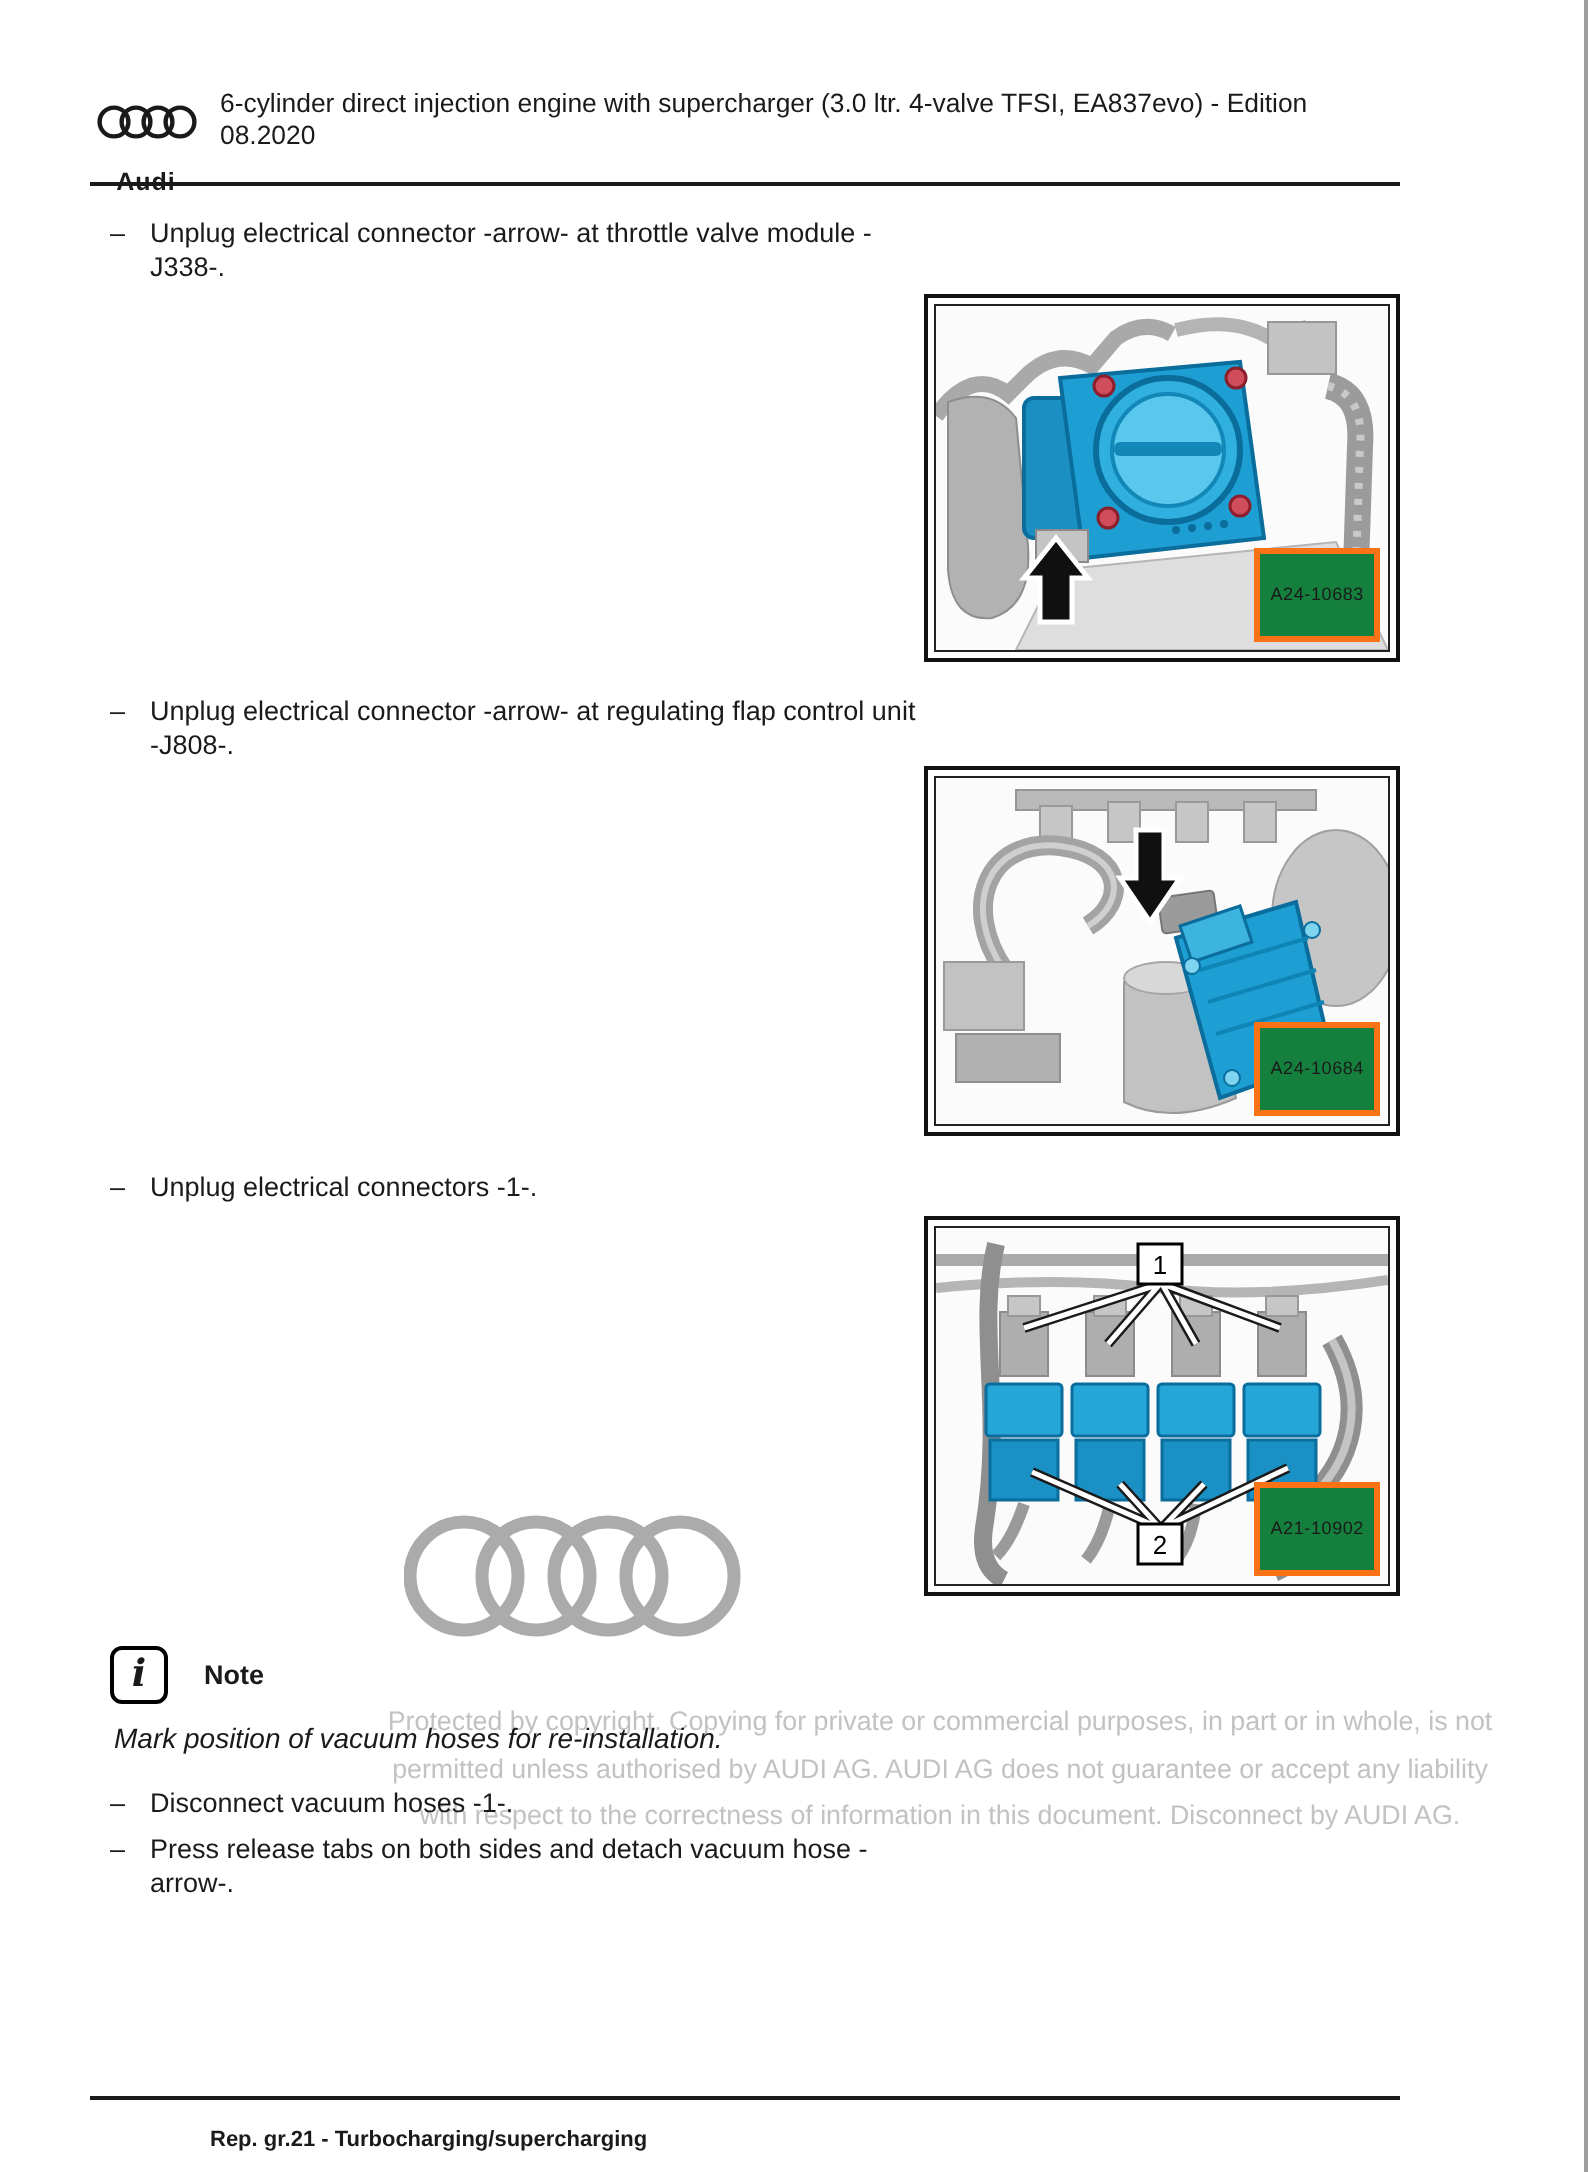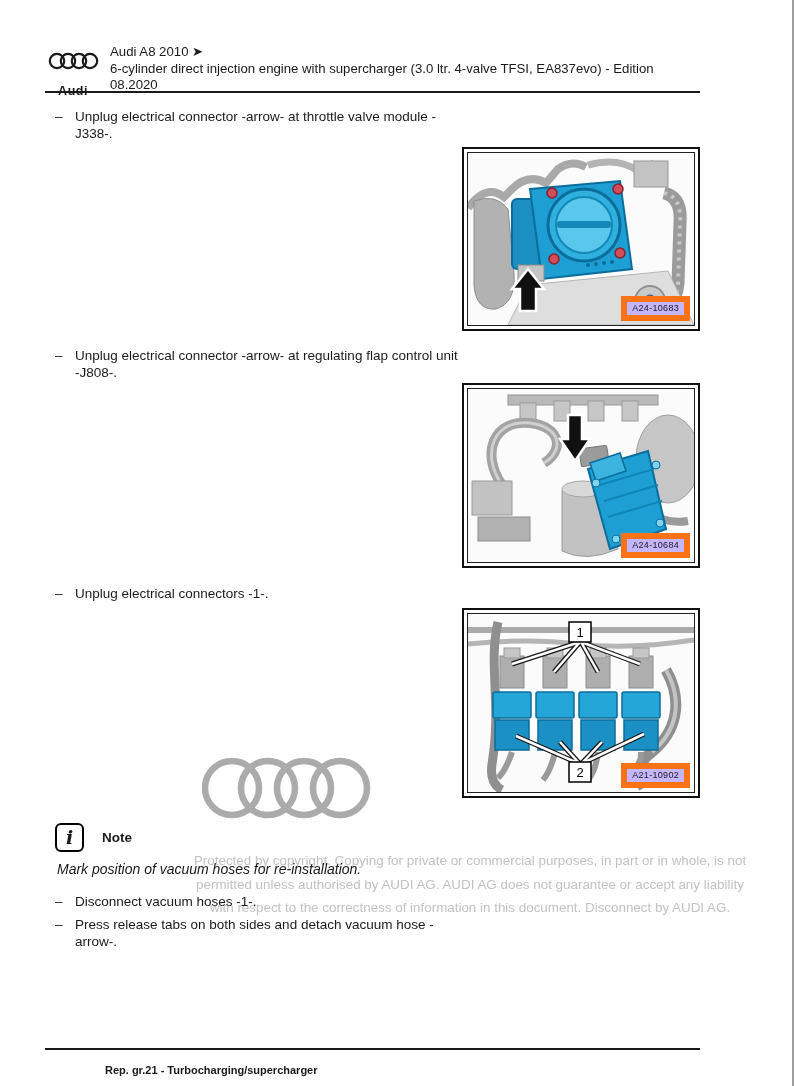--- a/index.html
+++ b/index.html
@@ -18,22 +18,22 @@
   .hdr-rule{top:91px;}
   
   .step{position:absolute;left:55px;display:flex;z-index:2;font-size:13.5px;line-height:17px;}
   .dash{width:20px;flex:none;}
   .step-text{width:384px;}
   
   .figure{position:absolute;left:462px;width:238px;border:2px solid #111;background:#fff;padding:3px;box-sizing:border-box;}
   .fig-inner{position:relative;border:1px solid #222;}
   .fig-inner svg{display:block;}
   .fig-label{
-    position:absolute;right:4px;bottom:4px;background:#c4b5fd;border:6px solid #f97316;
-    font-size:9px;line-height:11px;padding:1px 5px;letter-spacing:.3px;
+    position:absolute;right:4px;bottom:4px;background:#15803d;border:3px solid #f97316;
+    font-size:9px;line-height:11px;padding:15px 5px;letter-spacing:.3px;
   }
   
   .wm-rings{position:absolute;left:202px;top:756px;z-index:1;}
   .wm-text{
     position:absolute;left:180px;top:849px;width:580px;text-align:center;z-index:1;
     color:#c2c2c2;font-size:13.4px;line-height:23.5px;
   }
   
   .note-row{position:absolute;left:55px;top:823px;display:flex;align-items:center;z-index:2;}
   .note-icon{
@@ -58,21 +58,20 @@
       <g fill="none" stroke="#1a1a1a" stroke-width="2.2">
         <circle cx="9" cy="9" r="7.2"></circle>
           <circle cx="20" cy="9" r="7.2"></circle>
         <circle cx="31" cy="9" r="7.2"></circle>
           <circle cx="42" cy="9" r="7.2"></circle>
       </g>
     </svg>
     <div class="brand">Audi</div>
   </div>
   <div class="hdr">
-    <div class="hdr-model">Audi A8 2010 ➤</div>
     <div class="hdr-title">6-cylinder direct injection engine with supercharger (3.0 ltr. 4-valve TFSI, EA837evo) - Edition 08.2020</div>
   </div>
   <div class="rule hdr-rule"></div>
 
   <div class="step" style="top:108px">
     <span class="dash">–</span>
     <span class="step-text">Unplug electrical connector -arrow- at throttle valve module -J338-.</span>
   </div>
   <div class="step" style="top:347px">
     <span class="dash">–</span>
@@ -217,15 +216,15 @@
   </div>
 
   <div class="note-row">
     <div class="note-icon">i</div>
     <div class="note-label">Note</div>
   </div>
   <div class="note-text">Mark position of vacuum hoses for re-installation.</div>
 
   <div class="rule ftr-rule"></div>
   <div class="footer-num">306</div>
-  <div class="footer-sec">Rep. gr.21 - Turbocharging/supercharger</div>
+  <div class="footer-sec">Rep. gr.21 - Turbocharging/supercharging</div>
 
 </div>
 
 </body></html>

